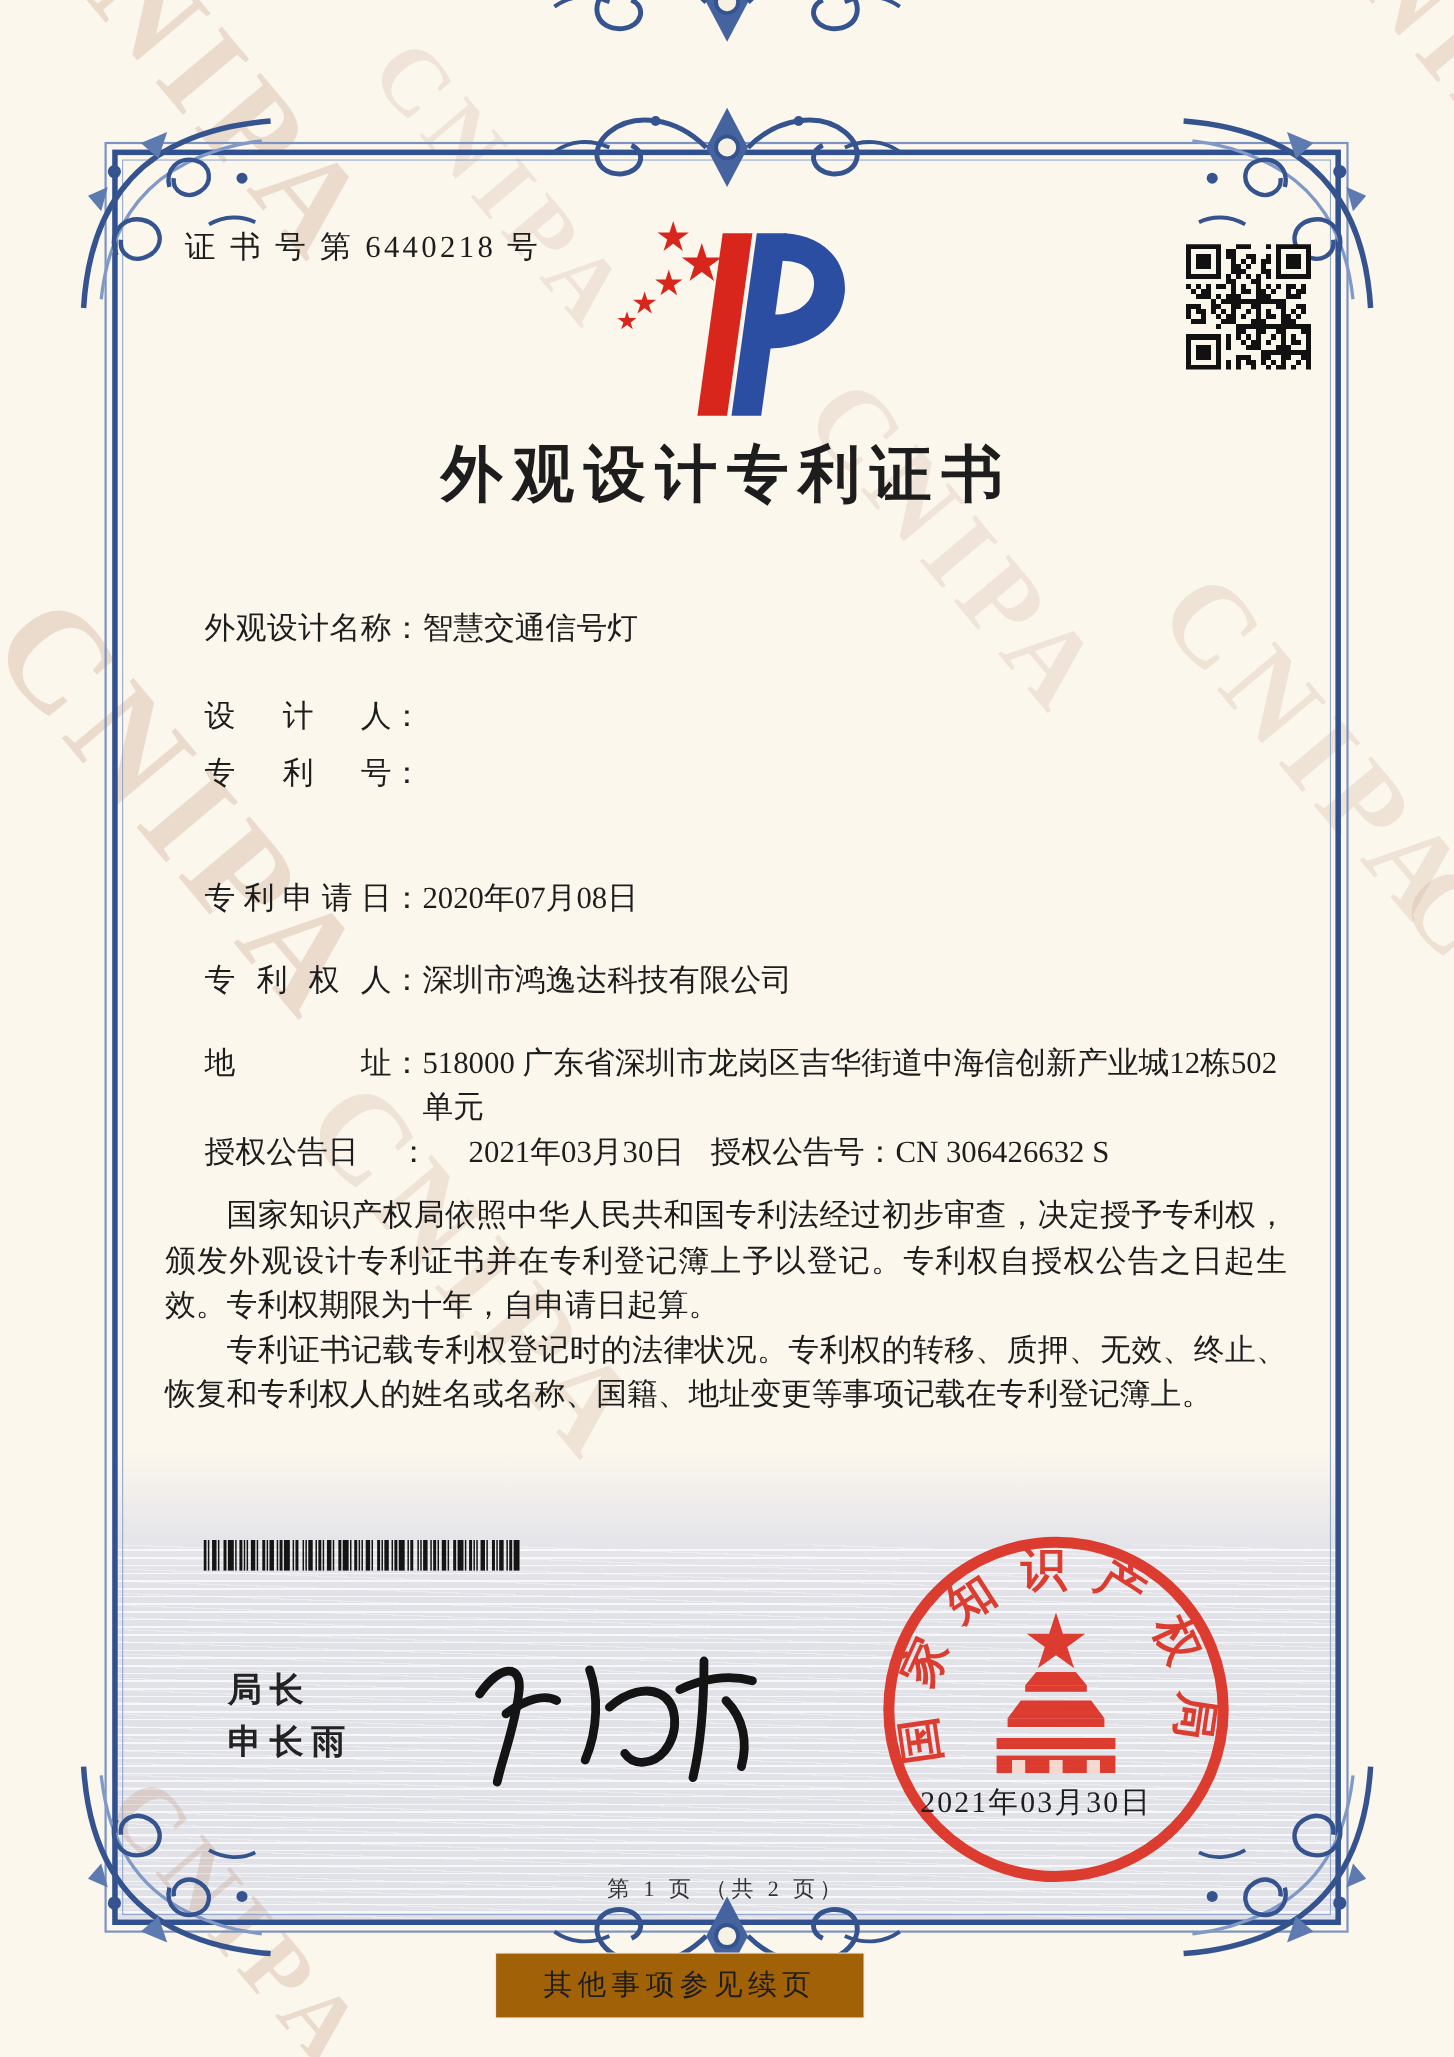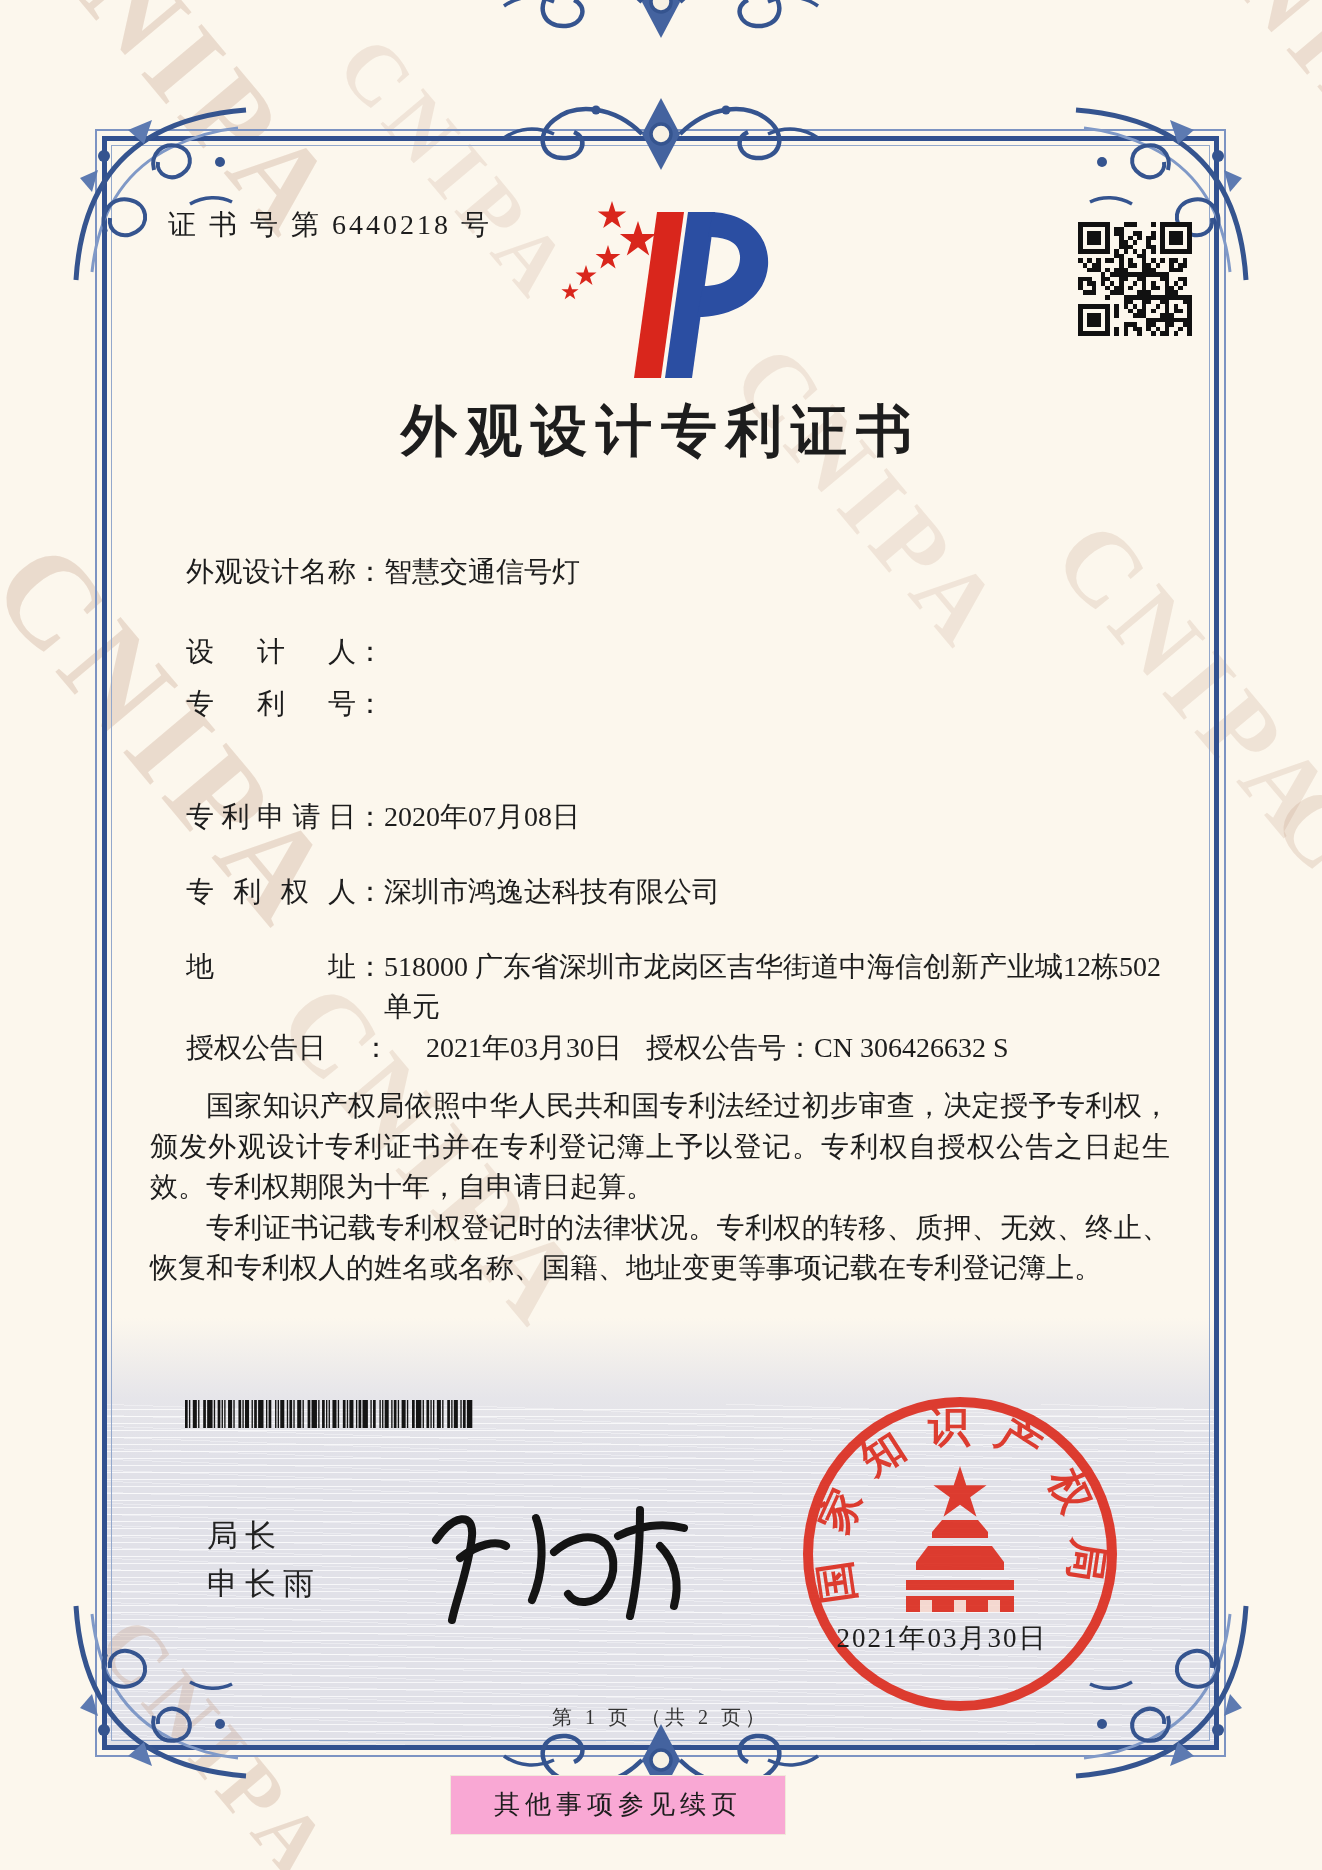--- a/index.html
+++ b/index.html
@@ -29,24 +29,24 @@
   .row{left:186px;right:140px;display:flex;font-size:28px;line-height:40px;}
   .row .lab{display:inline-block;width:170px;text-align:justify;text-align-last:justify;flex:0 0 170px;}
   .row .col{flex:0 0 auto;}
   .row .val{flex:1 1 auto;}
   .grantrow{left:186px;right:140px;display:flex;font-size:28px;line-height:40px;}
   .grantrow .g1{flex:0 0 460px;display:flex;gap:36px;}
   .grantrow .g2{flex:1;display:flex;}
   .paras{left:150px;right:152px;top:1086px;font-size:28px;line-height:40.5px;text-align:justify;}
   .paras p{margin:0;text-indent:2em;}
   .director{left:207px;top:1512px;font-family:"Liberation Sans","DejaVu Sans",sans-serif;
-            font-weight:400;font-size:31px;letter-spacing:7px;line-height:48px;color:#222;}
+            font-weight:700;font-size:31px;letter-spacing:7px;line-height:48px;color:#222;}
   .sealdate{left:782px;top:1620px;width:320px;text-align:center;font-size:27px;letter-spacing:2px;z-index:7;}
   .pagefoot{left:95px;right:96px;top:1704px;text-align:center;font-size:20px;letter-spacing:4px;color:#333;}
-  .note{left:451px;top:1776px;width:334px;height:58px;background:#f9a8d4;box-shadow:0 0 0 1px #f1e9da;
+  .note{left:451px;top:1776px;width:334px;height:58px;background:#a16207;box-shadow:0 0 0 1px #f1e9da;
         text-align:center;line-height:58px;font-size:26px;letter-spacing:5px;}
   .sealwrap{left:788px;top:1382px;width:344px;height:344px;z-index:6;opacity:.9;}
   .sig{left:408px;top:1488px;width:300px;height:150px;}
   .qr{left:1078px;top:222px;width:114px;height:114px;}
   .bar{left:185px;top:1400px;width:290px;height:28px;z-index:6;}
   .logo{left:560px;top:192px;width:215px;height:205px;}
 </style>
 </head>
 <body>
 

